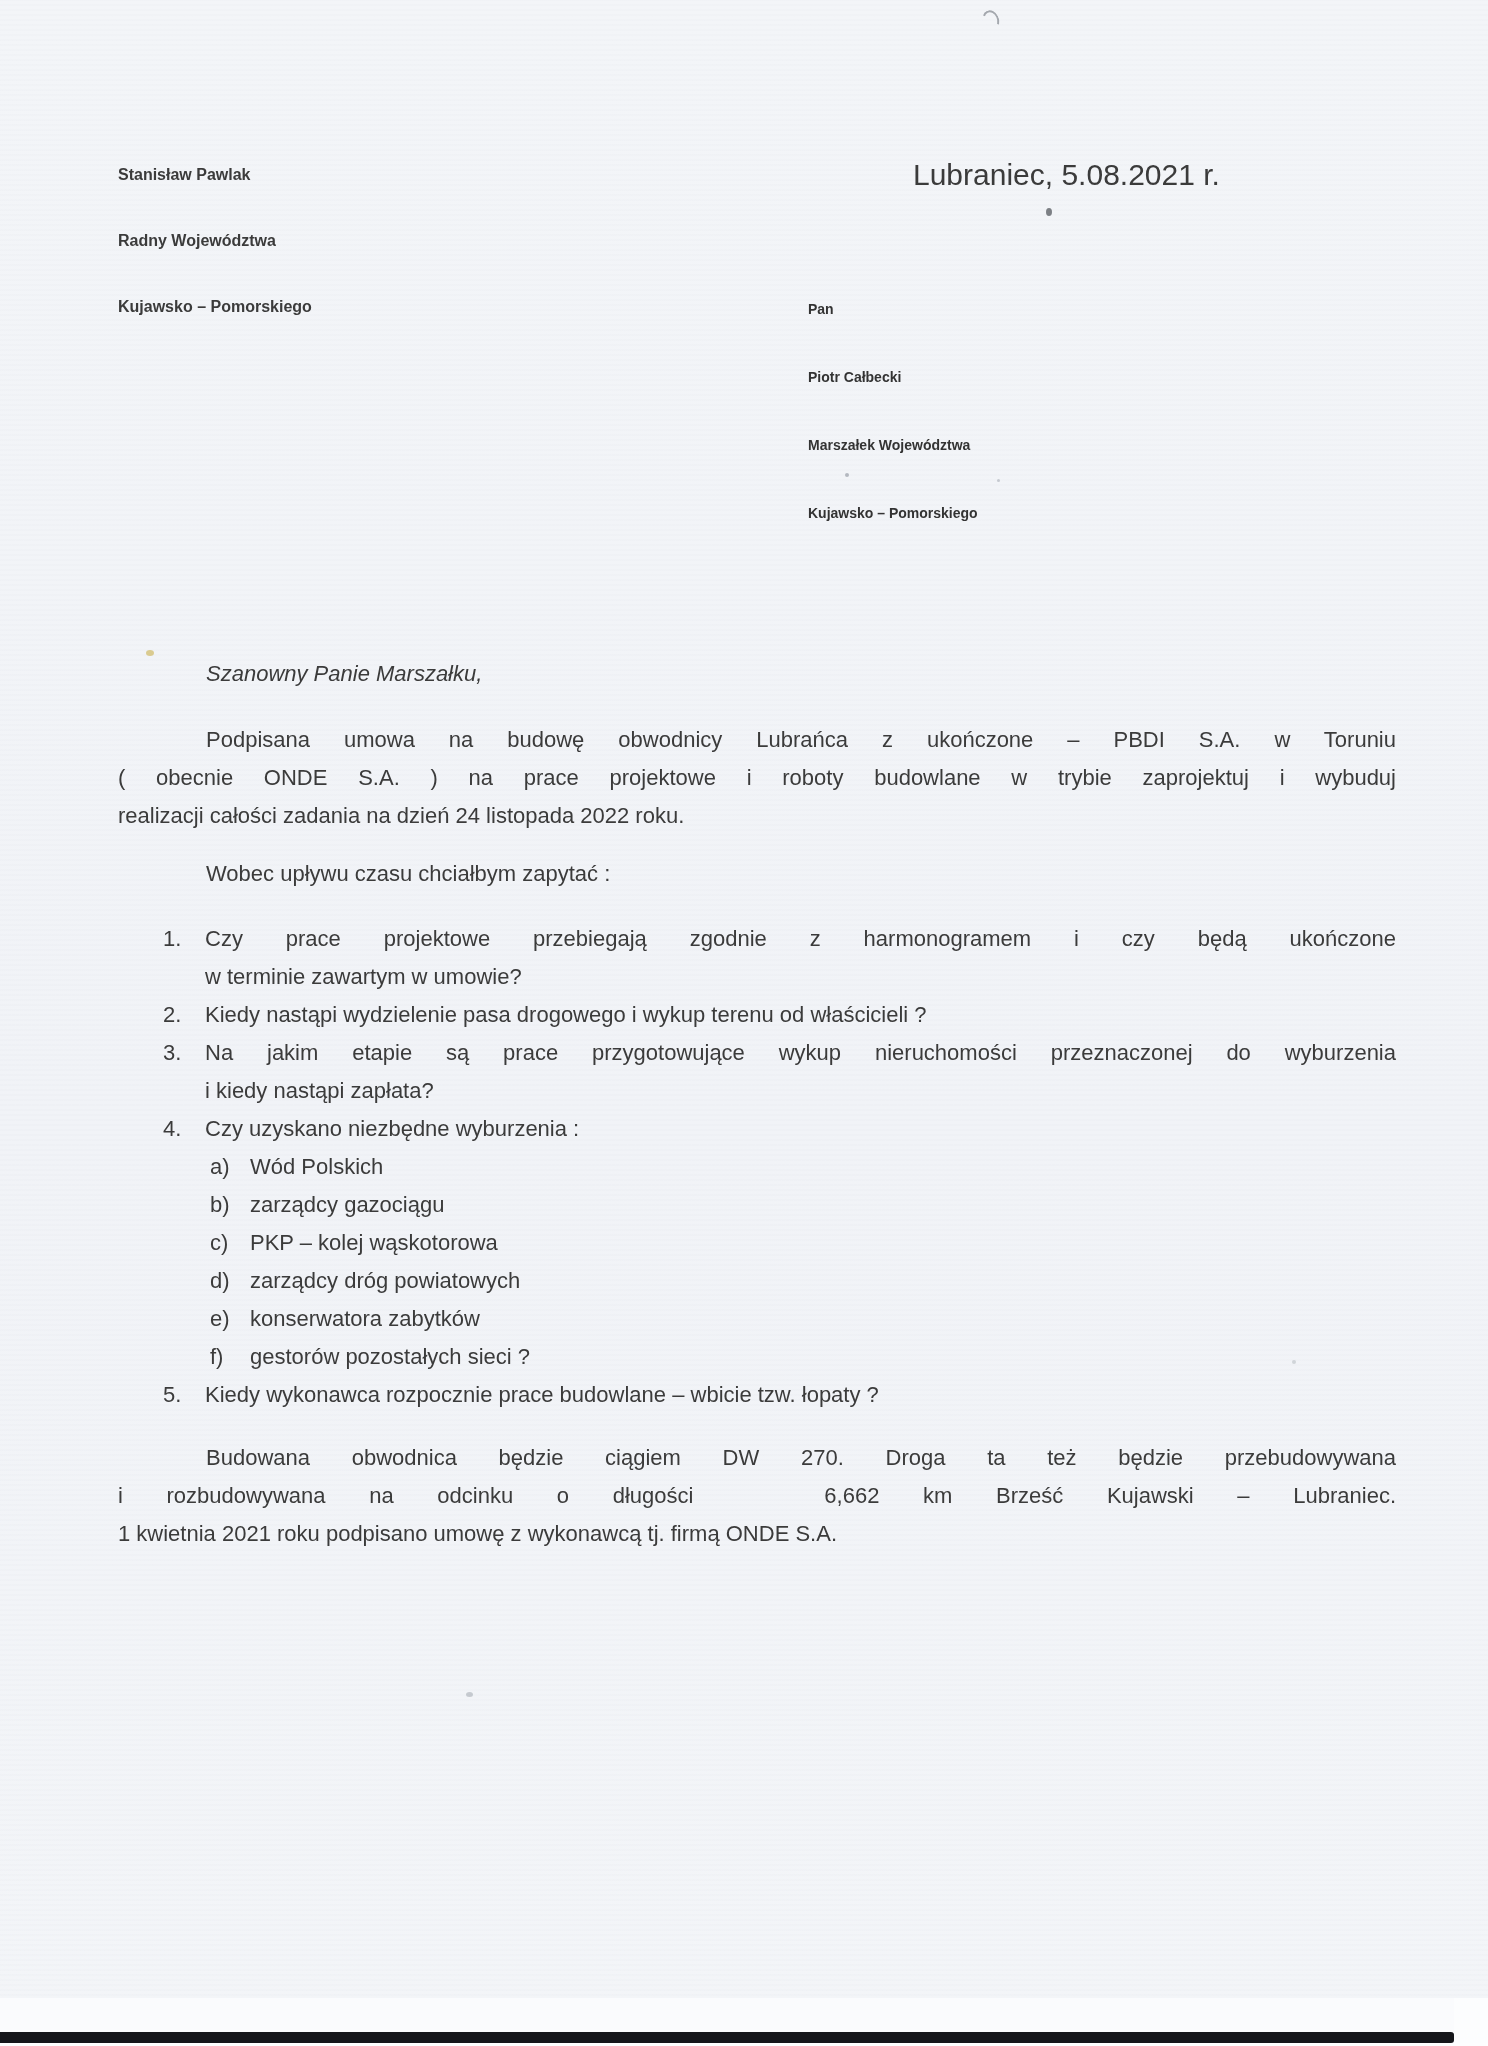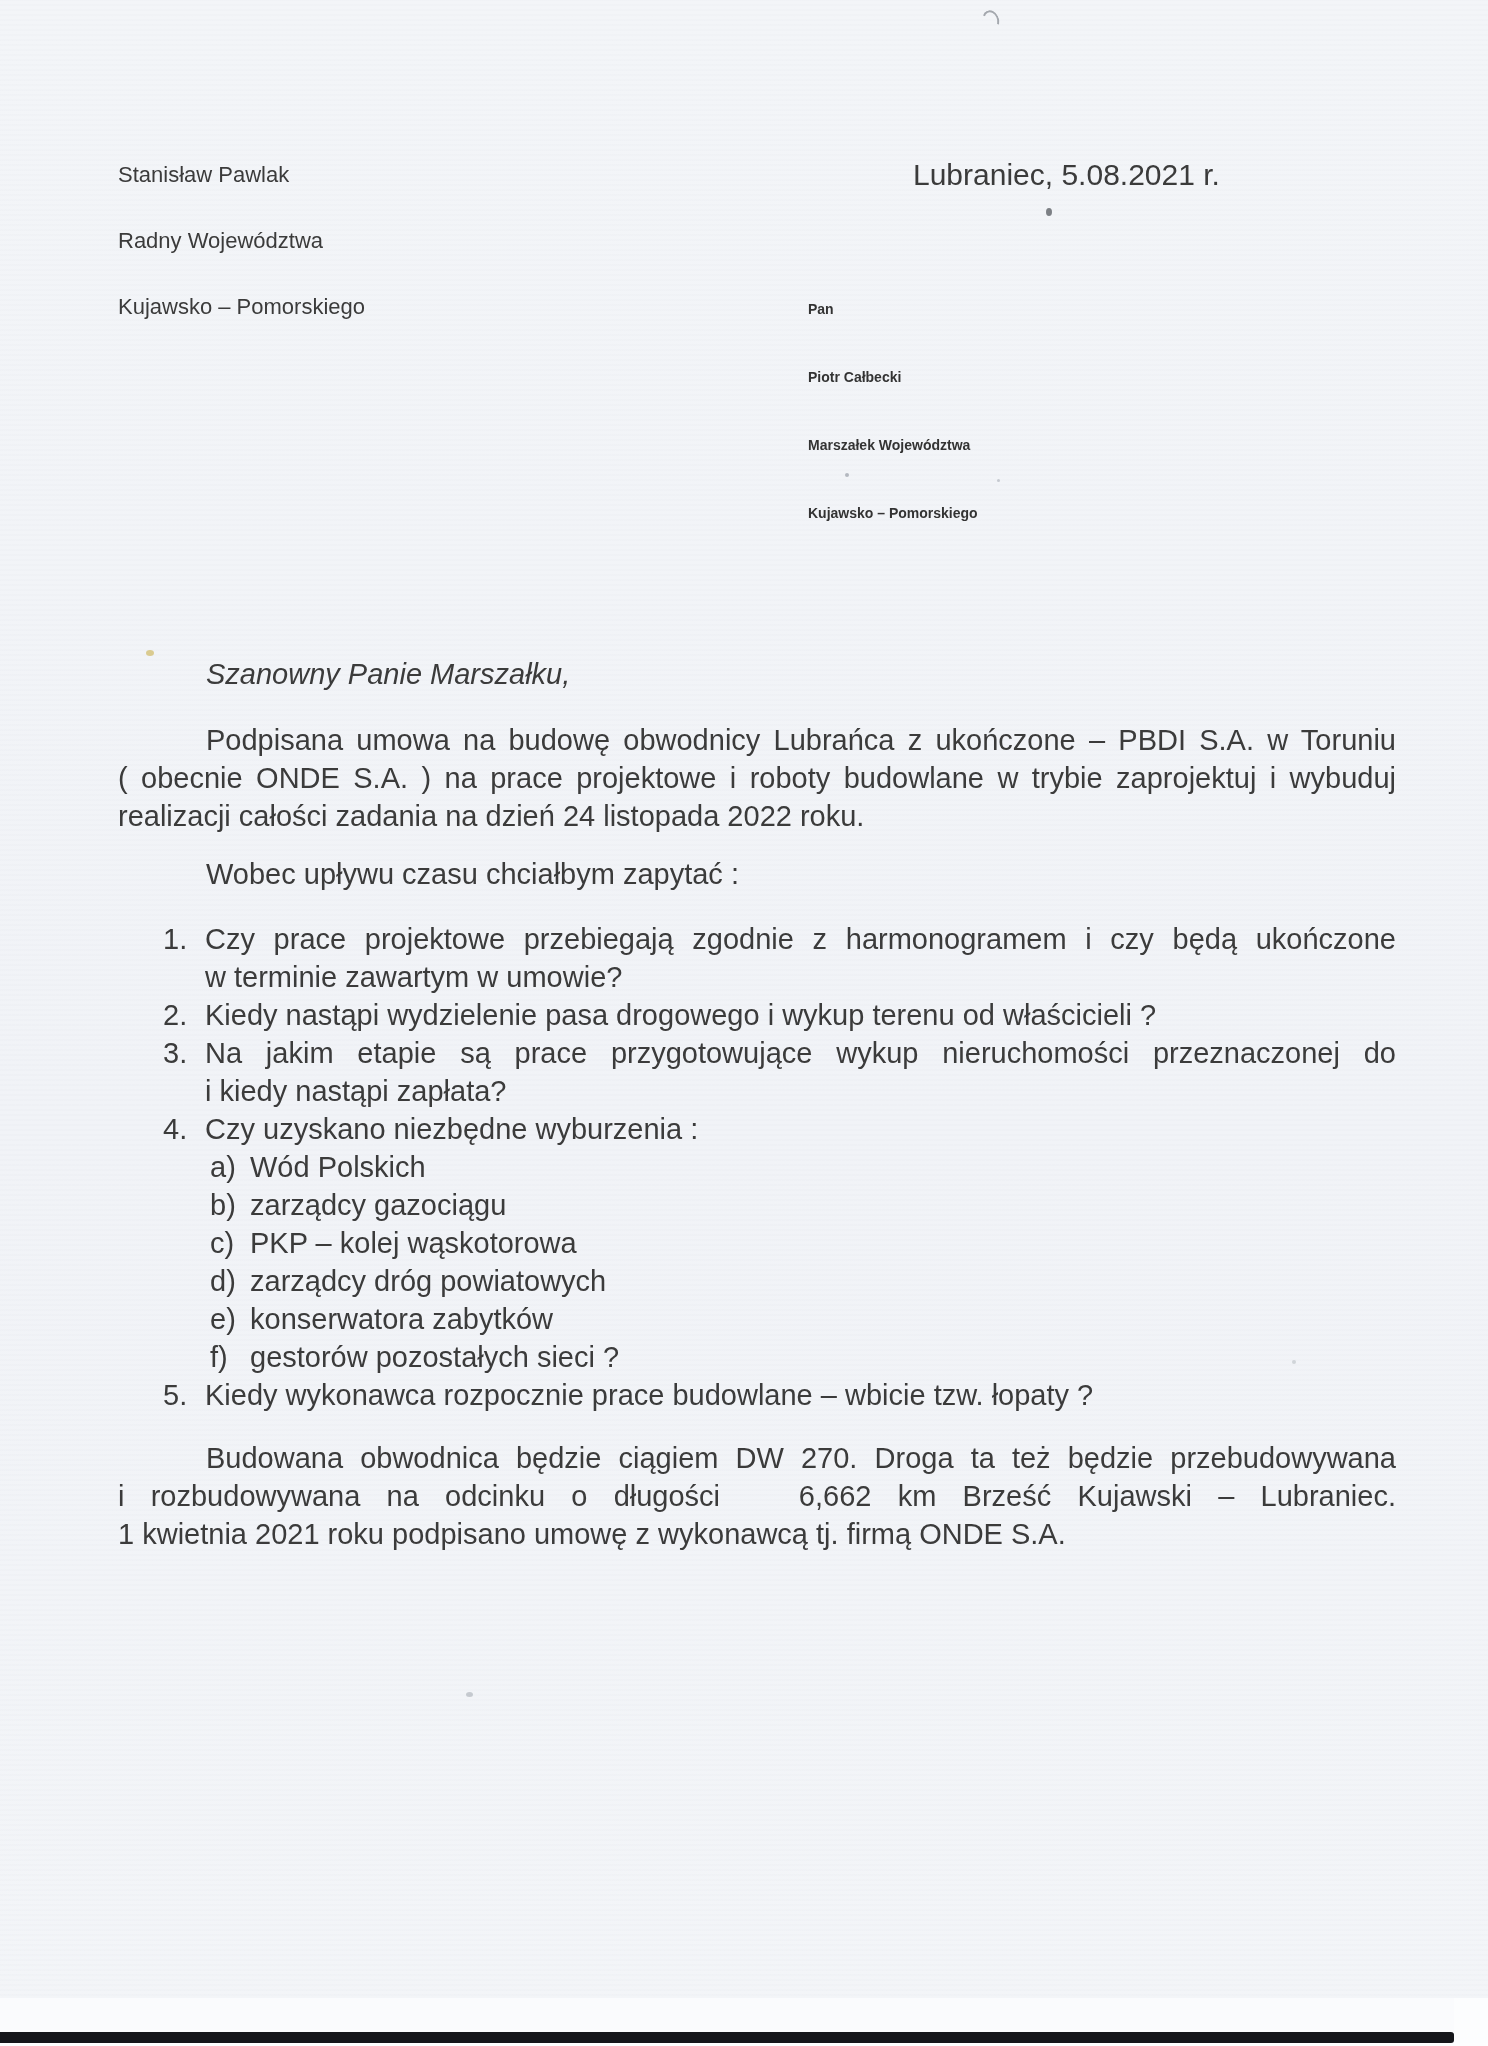--- a/index.html
+++ b/index.html
@@ -7,27 +7,27 @@
     position:relative;
     width:1488px;height:2046px;
     background:
       repeating-linear-gradient(0deg, rgba(30,40,80,0.012) 0 2px, rgba(0,0,0,0) 2px 5px),
       linear-gradient(180deg,#f3f5f8 0%,#f1f3f7 55%,#f3f5f8 100%);
     font-family:"Liberation Sans",sans-serif;
     color:#3b3b3b;
     overflow:hidden;
   }
   
-  .sender{position:absolute;left:118px;top:160px;font-size:22px;line-height:30px;}
+  .sender{position:absolute;left:118px;top:160px;font-size:16px;line-height:30px;font-weight:bold;}
   .sender .hline{margin-bottom:36px;white-space:nowrap;}
   .dateline{position:absolute;left:913px;top:160px;font-size:30px;line-height:30px;white-space:nowrap;}
   .recipient{position:absolute;left:808px;top:294px;font-size:14px;line-height:30px;font-weight:bold;color:#333;}
   .recipient .hline{margin-bottom:38px;white-space:nowrap;}
   
-  .body{position:absolute;left:118px;top:655px;width:1278px;font-size:29px;line-height:38px;}
+  .body{position:absolute;left:118px;top:655px;width:1278px;font-size:22px;line-height:38px;}
   .line{height:38px;overflow:hidden;}
   .line.just{text-align:justify;}
   .line.just::after{content:"";display:inline-block;width:100%;height:0;}
   .line.ind{text-indent:88px;}
   .salutation{font-style:italic;padding-left:88px;margin-bottom:28px;height:38px;}
   .list-intro{padding-left:88px;margin-top:20px;margin-bottom:27px;height:38px;}
   .qlist{margin:0;padding:0;}
   .li-item{position:relative;padding-left:87px;}
   .li-num{position:absolute;left:45px;top:0;height:38px;}
   .sub-item{position:relative;padding-left:132px;height:38px;overflow:hidden;}

